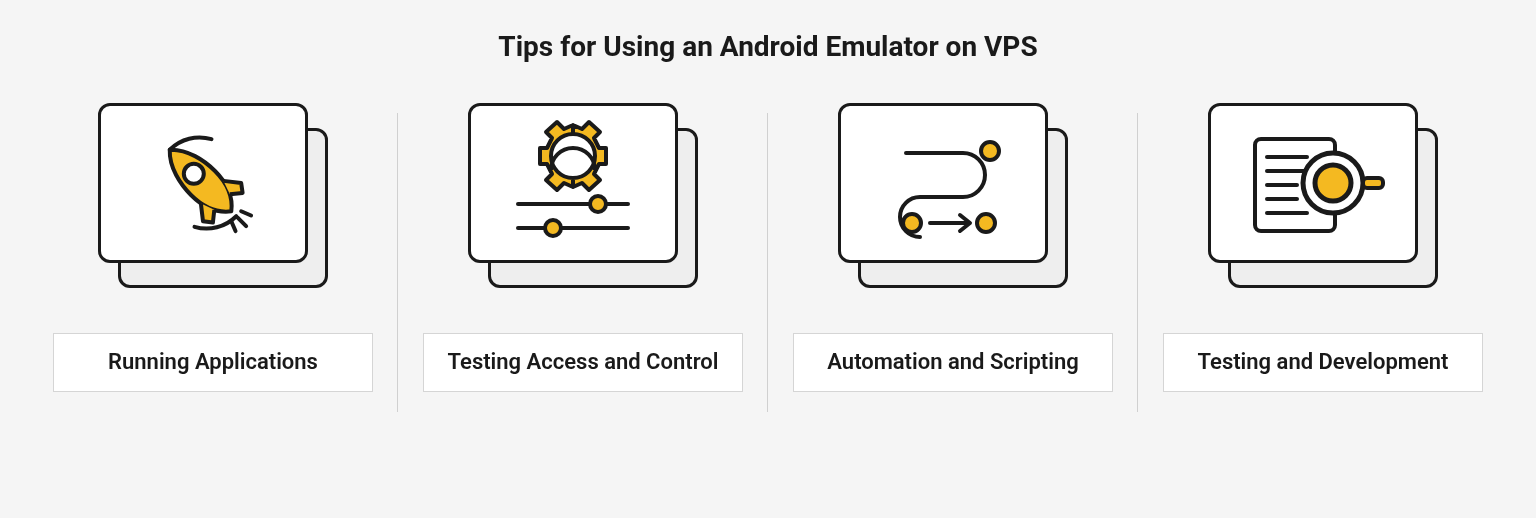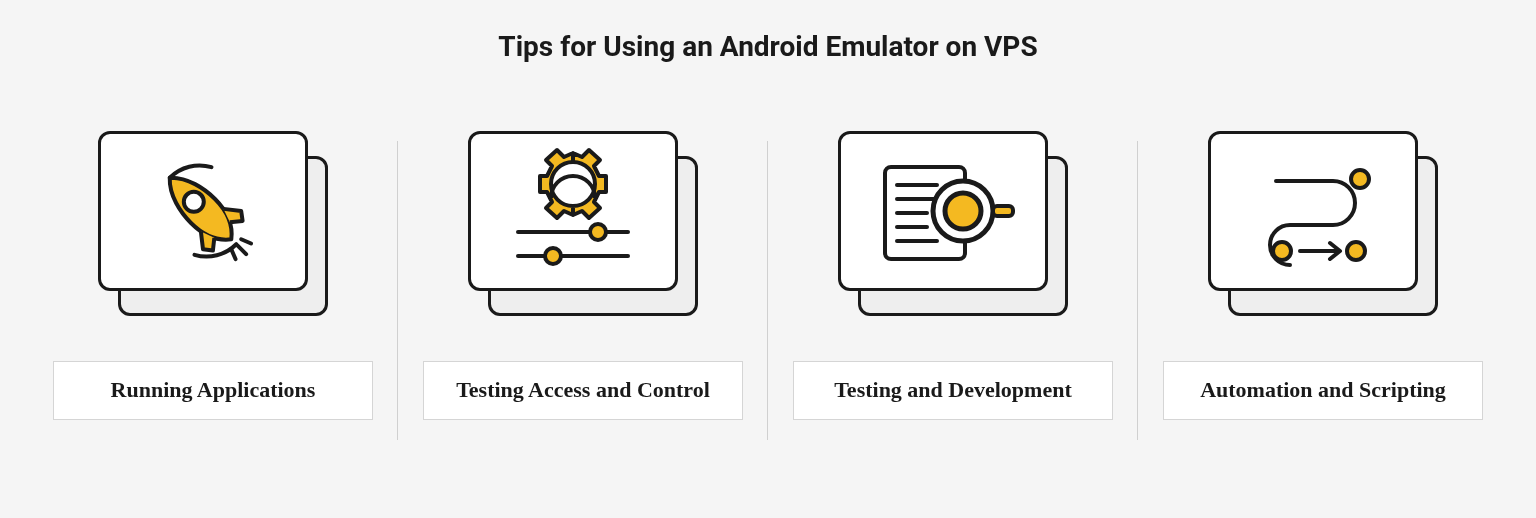--- a/index.html
+++ b/index.html
@@ -14,37 +14,36 @@
       height: 518px;
       display: flex;
       flex-direction: column;
       align-items: center;
       padding-top: 30px;
     }
     .title {
       font-size: 28px;
       font-weight: 700;
       color: #1a1a1a;
-      margin-bottom: 68px;
+      margin-bottom: 40px;
       text-align: center;
     }
     .cards-container {
       display: flex;
       width: 100%;
       justify-content: center;
       gap: 0;
     }
     .card-wrapper {
       flex: 0 0 370px;
       display: flex;
       flex-direction: column;
       align-items: center;
       padding: 0 25px;
       position: relative;
-      font-family: Liberation Serif, serif;
     }
     .card-wrapper:not(:last-child)::after {
       content: '';
       position: absolute;
       right: 0;
       top: 10px;
       bottom: -20px;
       width: 1px;
       background: #d0d0d0;
     }
@@ -151,56 +150,56 @@
       </div>
     </div>
     <div class="label-box">Testing Access and Control</div>
   </div>
 
   <div class="card-wrapper">
     <div class="icon-panel-stack">
       <div class="panel-back"></div>
       <div class="panel-front">
         <span>
+          <svg width="150" height="120" viewBox="0 0 150 120">
+
+            <path d="M 38 30 L 95 30 A 22 22 0 0 1 95 74 L 52 74 A 20 20 0 0 0 52 114" fill="none" stroke="#1a1a1a" stroke-width="4" stroke-linecap="round"></path>
+
+            <circle cx="122" cy="28" r="9" fill="#f4b921" stroke="#1a1a1a" stroke-width="4"></circle>
+
+            <circle cx="44" cy="100" r="9" fill="#f4b921" stroke="#1a1a1a" stroke-width="4"></circle>
+
+            <circle cx="118" cy="100" r="9" fill="#f4b921" stroke="#1a1a1a" stroke-width="4"></circle>
+
+            <line x1="62" y1="100" x2="98" y2="100" stroke="#1a1a1a" stroke-width="4" stroke-linecap="round"></line>
+            <path d="M 92 92 L 102 100 L 92 108" fill="none" stroke="#1a1a1a" stroke-width="4" stroke-linecap="round" stroke-linejoin="round"></path>
+          </svg>
+        </span>
+      </div>
+    </div>
+    <div class="label-box">Automation and Scripting</div>
+  </div>
+
+  <div class="card-wrapper">
+    <div class="icon-panel-stack">
+      <div class="panel-back"></div>
+      <div class="panel-front">
+        <span>
           <svg width="160" height="120" viewBox="0 0 160 120">
 
             <rect x="22" y="16" width="80" height="92" rx="6" fill="#ffffff" stroke="#1a1a1a" stroke-width="4"></rect>
             <line x1="34" y1="34" x2="74" y2="34" stroke="#1a1a1a" stroke-width="4" stroke-linecap="round"></line>
             <line x1="34" y1="48" x2="74" y2="48" stroke="#1a1a1a" stroke-width="4" stroke-linecap="round"></line>
             <line x1="34" y1="62" x2="64" y2="62" stroke="#1a1a1a" stroke-width="4" stroke-linecap="round"></line>
             <line x1="34" y1="76" x2="64" y2="76" stroke="#1a1a1a" stroke-width="4" stroke-linecap="round"></line>
             <line x1="34" y1="90" x2="74" y2="90" stroke="#1a1a1a" stroke-width="4" stroke-linecap="round"></line>
 
             <circle cx="100" cy="60" r="30" fill="#ffffff" stroke="#1a1a1a" stroke-width="5"></circle>
             <circle cx="100" cy="60" r="18" fill="#f4b921" stroke="#1a1a1a" stroke-width="5"></circle>
             <rect x="130" y="55" width="20" height="10" rx="4" fill="#f4b921" stroke="#1a1a1a" stroke-width="4"></rect>
           </svg>
         </span>
       </div>
     </div>
     <div class="label-box">Testing and Development</div>
   </div>
 
-  <div class="card-wrapper">
-    <div class="icon-panel-stack">
-      <div class="panel-back"></div>
-      <div class="panel-front">
-        <span>
-          <svg width="150" height="120" viewBox="0 0 150 120">
-
-            <path d="M 38 30 L 95 30 A 22 22 0 0 1 95 74 L 52 74 A 20 20 0 0 0 52 114" fill="none" stroke="#1a1a1a" stroke-width="4" stroke-linecap="round"></path>
-
-            <circle cx="122" cy="28" r="9" fill="#f4b921" stroke="#1a1a1a" stroke-width="4"></circle>
-
-            <circle cx="44" cy="100" r="9" fill="#f4b921" stroke="#1a1a1a" stroke-width="4"></circle>
-
-            <circle cx="118" cy="100" r="9" fill="#f4b921" stroke="#1a1a1a" stroke-width="4"></circle>
-
-            <line x1="62" y1="100" x2="98" y2="100" stroke="#1a1a1a" stroke-width="4" stroke-linecap="round"></line>
-            <path d="M 92 92 L 102 100 L 92 108" fill="none" stroke="#1a1a1a" stroke-width="4" stroke-linecap="round" stroke-linejoin="round"></path>
-          </svg>
-        </span>
-      </div>
-    </div>
-    <div class="label-box">Automation and Scripting</div>
-  </div>
-
 </div>
 
 </body></html>

